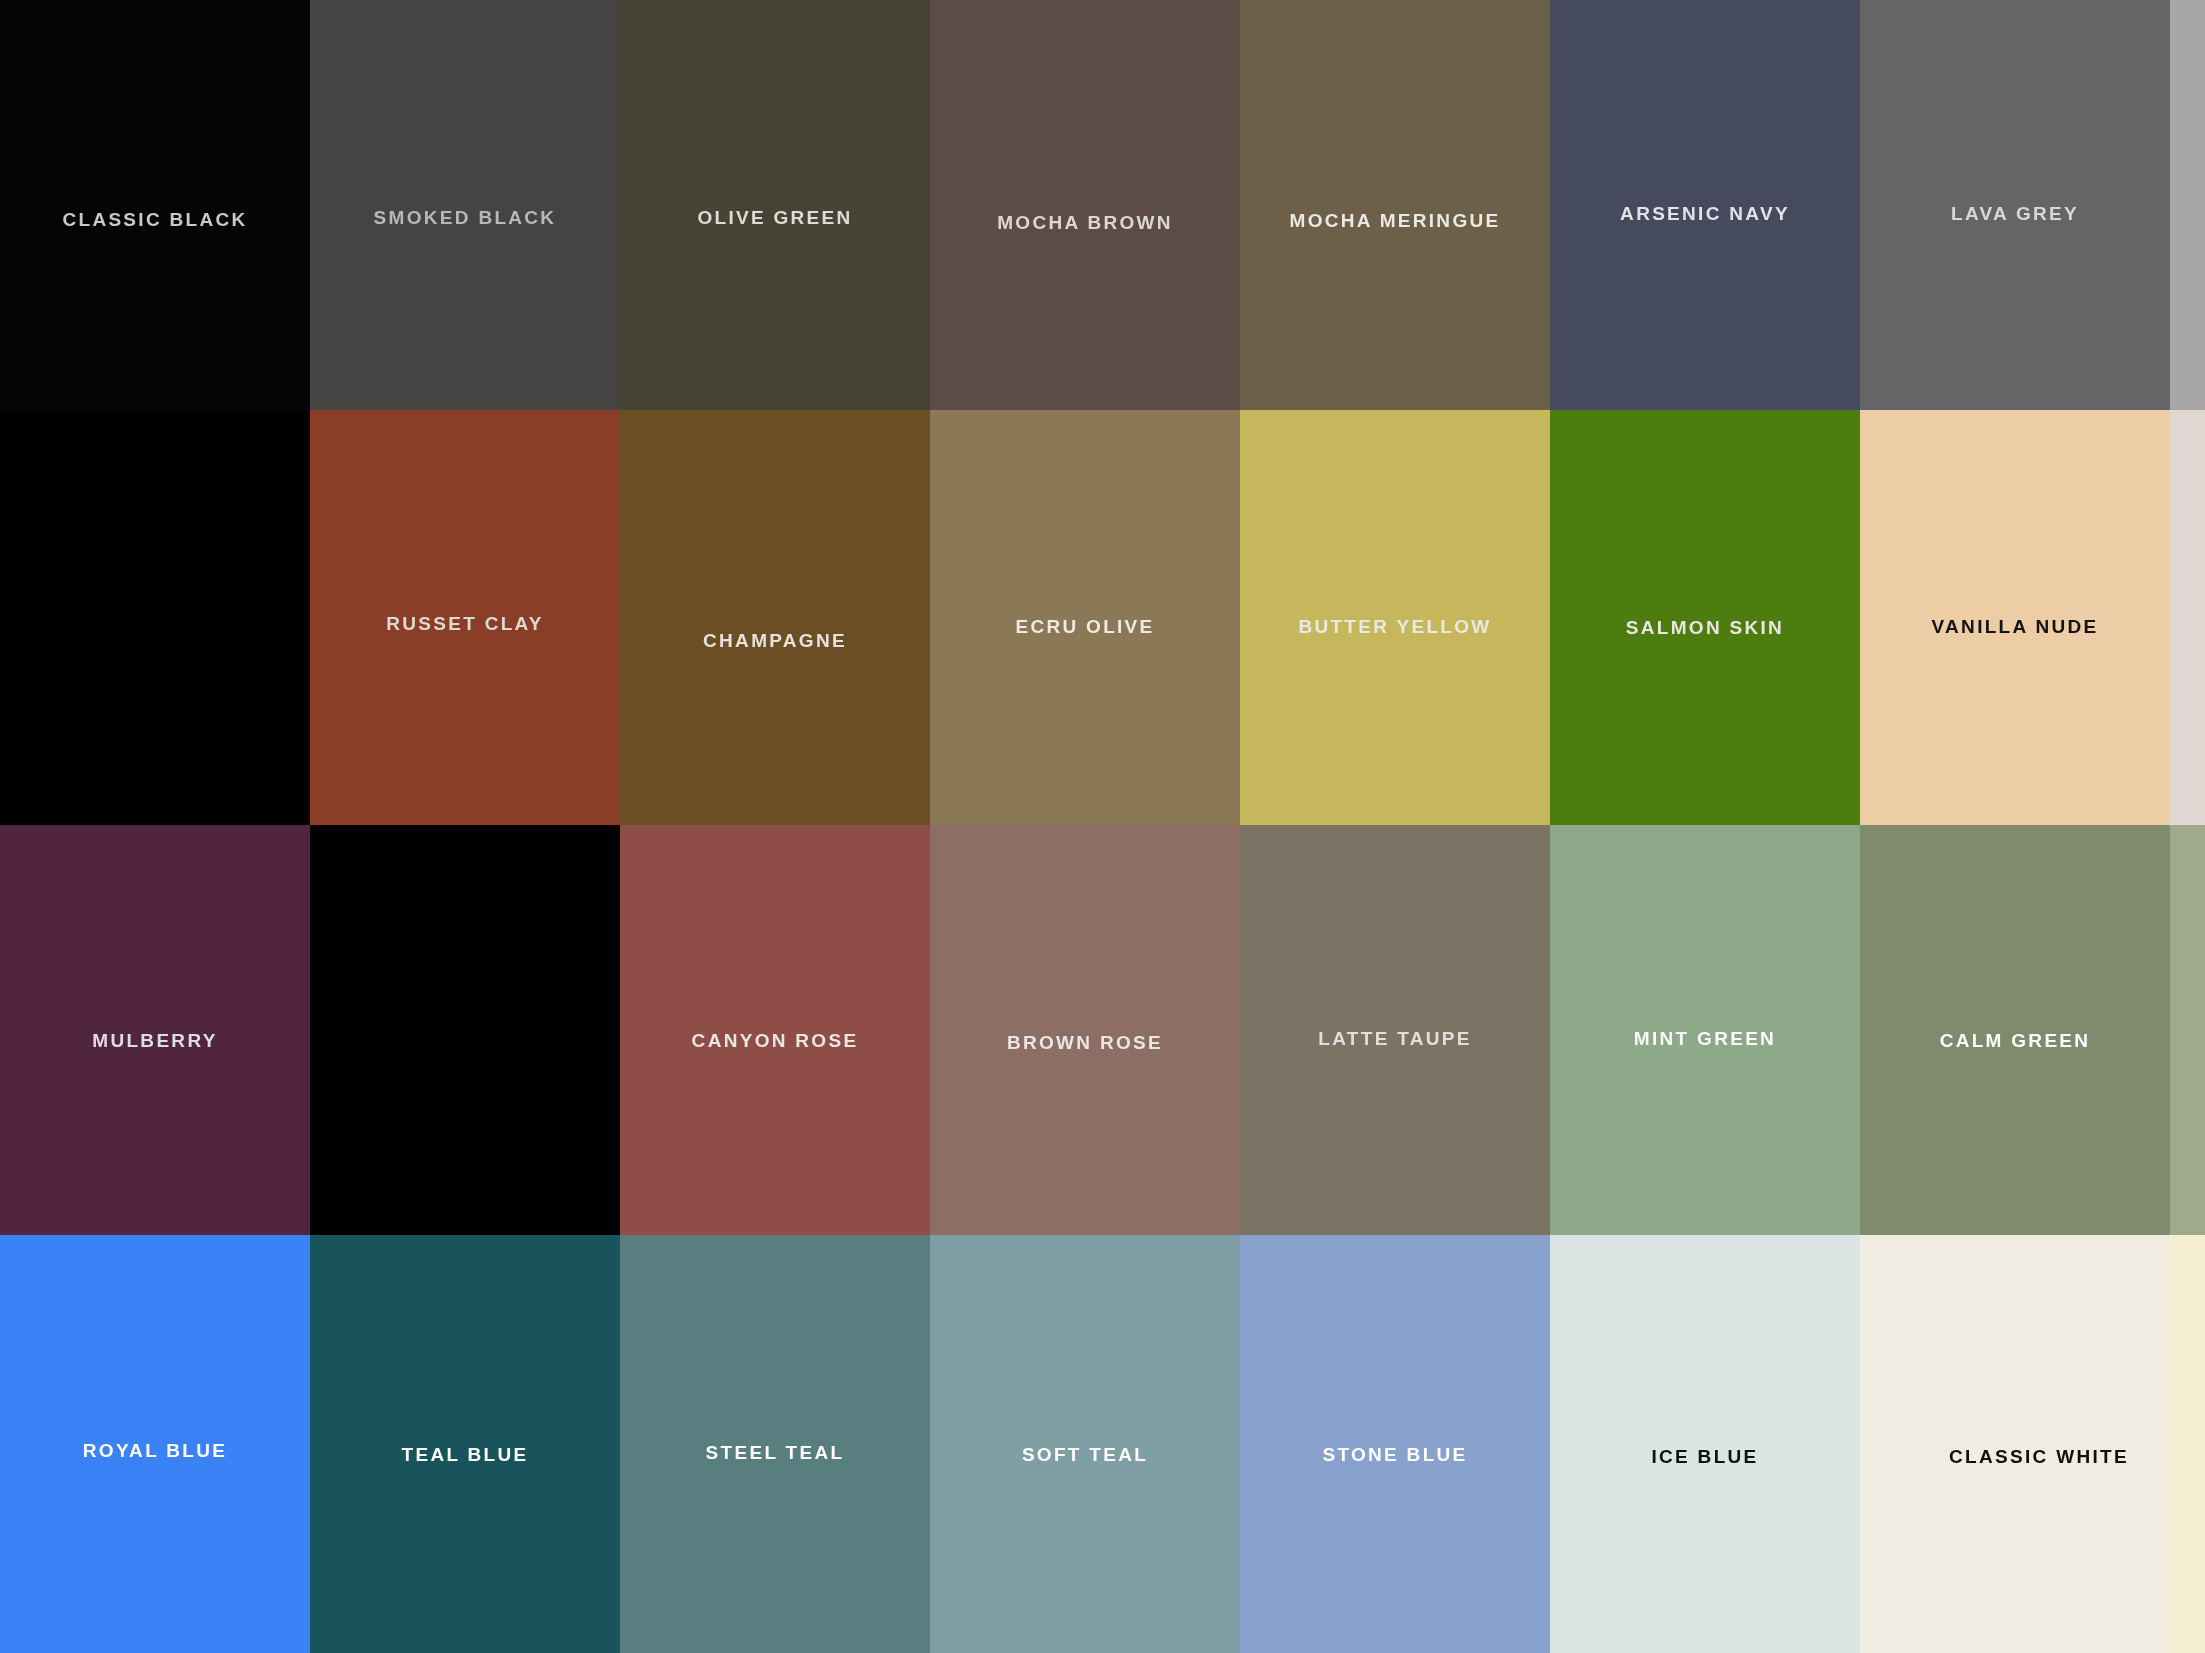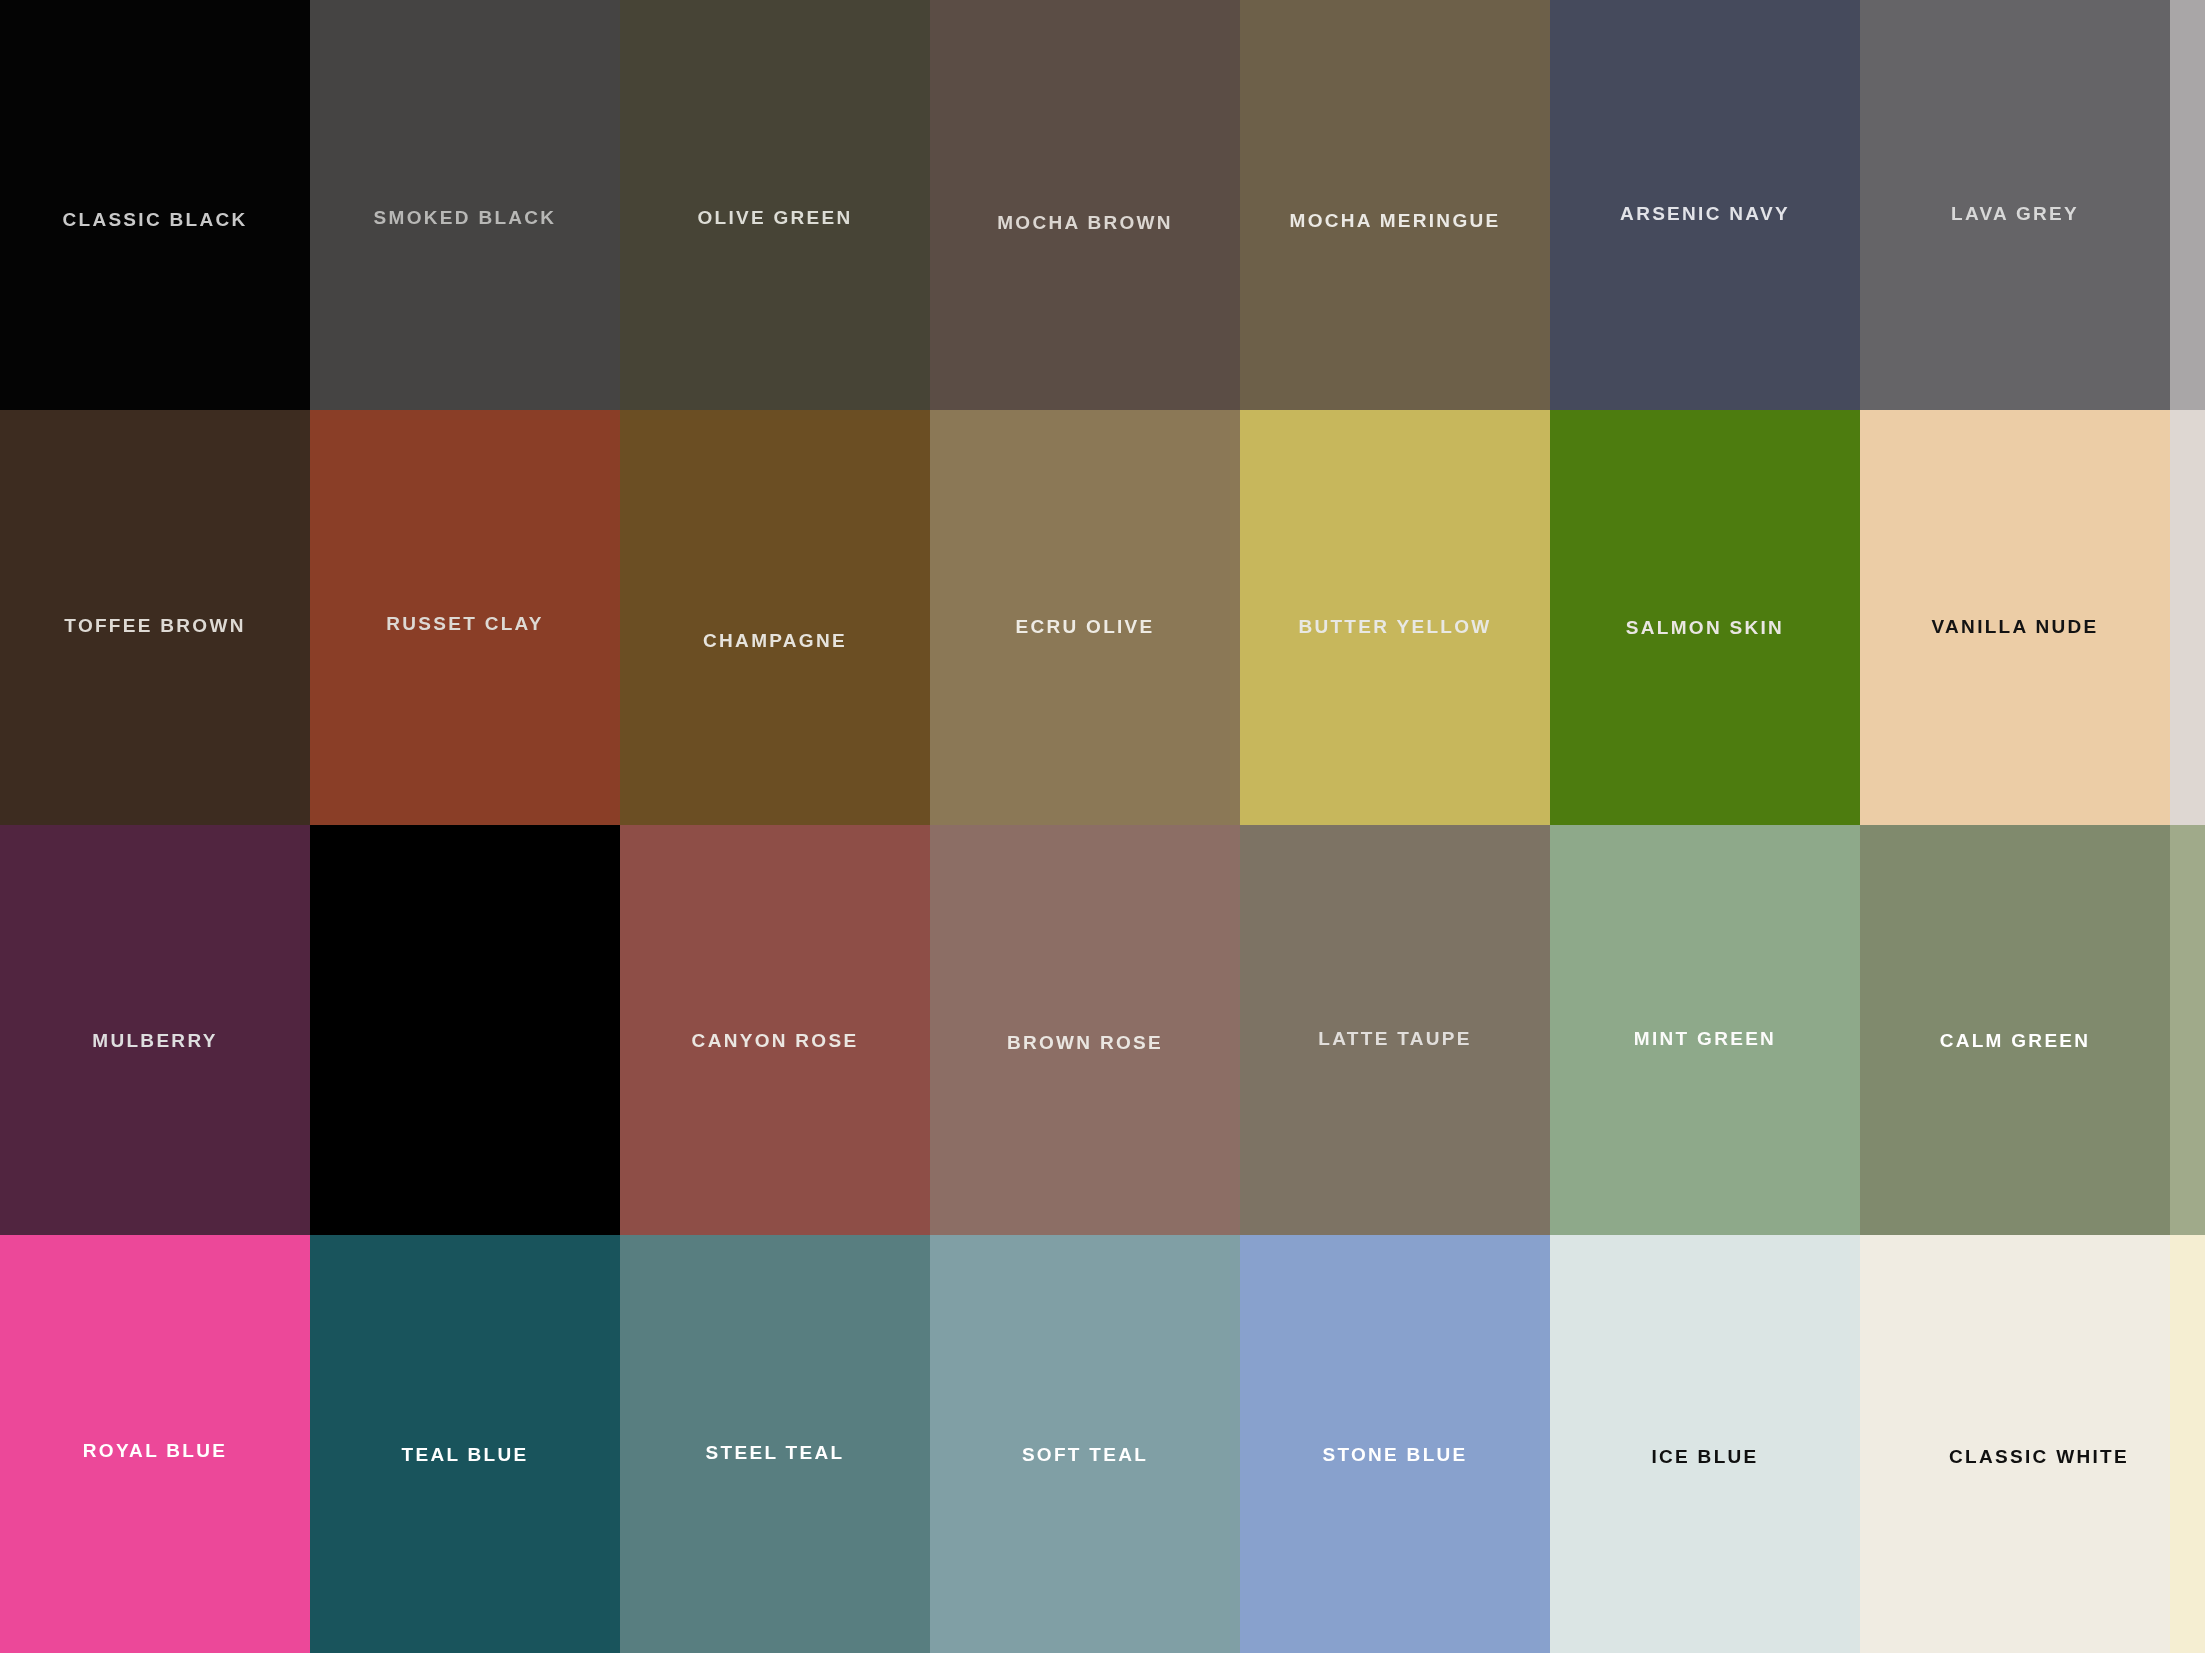--- a/index.html
+++ b/index.html
@@ -62,23 +62,20 @@
     </div>
     <div class="swatch" style="left: 1550px; top: 0px; width: 310px; height: 410px; background-color: rgb(69, 74, 92);">
       <div class="swatch-label" style="top: 204px; color: rgb(226, 227, 232);">ARSENIC NAVY</div>
     </div>
     <div class="swatch" style="left: 1860px; top: 0px; width: 310px; height: 410px; background-color: rgb(101, 100, 103);">
       <div class="swatch-label" style="top: 204px; color: rgb(216, 216, 216);">LAVA GREY</div>
     </div>
     <div class="swatch" style="left: 2170px; top: 0px; width: 311px; height: 410px; background-color: rgb(169, 166, 167);">
       <div class="swatch-label" style="top: 211px; color: rgb(21, 21, 21);">LILAC</div>
     </div>
-    <div class="swatch" style="left: 0px; top: 410px; width: 310px; height: 415px; background-color: rgb(61, 44, 32);">
-      <div class="swatch-label" style="top: 206px; color: rgb(222, 218, 212);">TOFFEE BROWN</div>
-    </div>
     <div class="swatch" style="left: 310px; top: 410px; width: 310px; height: 415px; background-color: rgb(138, 62, 39);">
       <div class="swatch-label" style="top: 204px; color: rgb(221, 217, 212);">RUSSET CLAY</div>
     </div>
     <div class="swatch" style="left: 620px; top: 410px; width: 310px; height: 415px; background-color: rgb(107, 78, 35);">
       <div class="swatch-label" style="top: 221px; color: rgb(230, 227, 220);">CHAMPAGNE</div>
     </div>
     <div class="swatch" style="left: 930px; top: 410px; width: 310px; height: 415px; background-color: rgb(139, 120, 86);">
       <div class="swatch-label" style="top: 207px; color: rgb(238, 235, 228);">ECRU OLIVE</div>
     </div>
     <div class="swatch" style="left: 1240px; top: 410px; width: 310px; height: 415px; background-color: rgb(199, 183, 92);">
@@ -107,21 +104,21 @@
     </div>
     <div class="swatch" style="left: 1550px; top: 825px; width: 310px; height: 410px; background-color: rgb(142, 169, 138);">
       <div class="swatch-label" style="top: 204px; color: rgb(251, 251, 250);">MINT GREEN</div>
     </div>
     <div class="swatch" style="left: 1860px; top: 825px; width: 310px; height: 410px; background-color: rgb(128, 138, 109);">
       <div class="swatch-label" style="top: 206px; color: rgb(255, 255, 255);">CALM GREEN</div>
     </div>
     <div class="swatch" style="left: 2170px; top: 825px; width: 311px; height: 410px; background-color: rgb(160, 170, 138);">
       <div class="swatch-label" style="top: 206px; color: rgb(255, 255, 255);">SAGE GREEN</div>
     </div>
-    <div class="swatch" style="left: 0px; top: 1235px; width: 310px; height: 419px; background-color: #ec4899;">
+    <div class="swatch" style="left: 0px; top: 1235px; width: 310px; height: 419px; background-color: #3b82f6;">
       <div class="swatch-label" style="top: 206px; color: rgb(255, 255, 255);">ROYAL BLUE</div>
     </div>
     <div class="swatch" style="left: 310px; top: 1235px; width: 310px; height: 419px; background-color: rgb(25, 84, 92);">
       <div class="swatch-label" style="top: 210px; color: rgb(255, 255, 255);">TEAL BLUE</div>
     </div>
     <div class="swatch" style="left: 620px; top: 1235px; width: 310px; height: 419px; background-color: rgb(88, 126, 128); padding-left: 44px;">
       <div class="swatch-label" style="top: 208px; color: rgb(255, 255, 255);">STEEL TEAL</div>
     </div>
     <div class="swatch" style="left: 930px; top: 1235px; width: 310px; height: 419px; background-color: rgb(128, 159, 165);">
       <div class="swatch-label" style="top: 210px; color: rgb(255, 255, 255);">SOFT TEAL</div>

